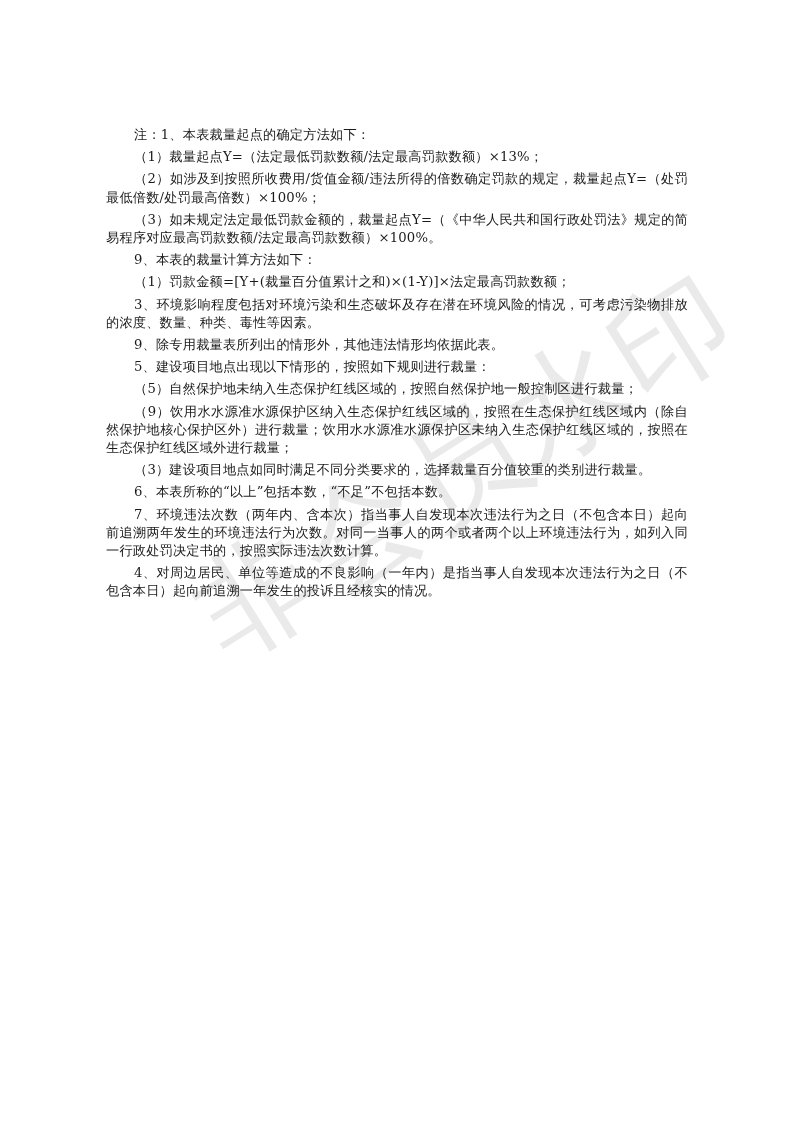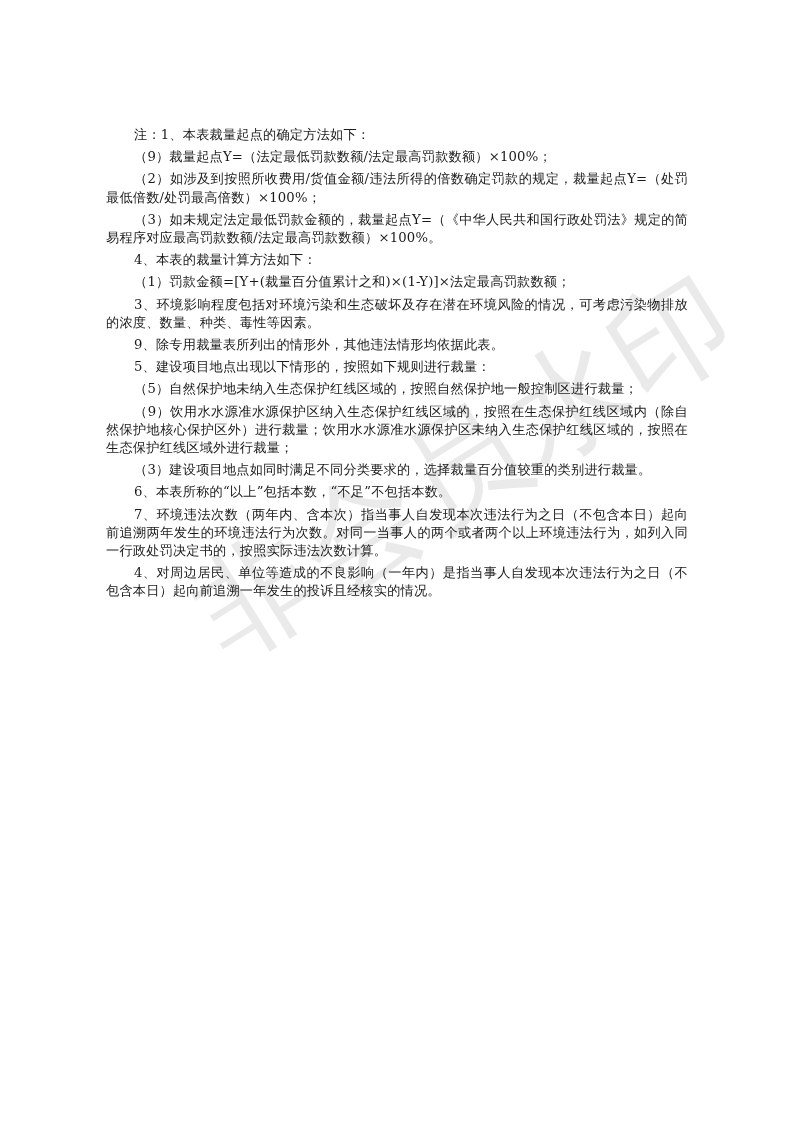--- a/index.html
+++ b/index.html
@@ -50,24 +50,24 @@
   }
   .content-layer { position: relative; z-index: 1; }
 </style>
 </head>
 <body>
 
 <div class="watermark">非会员水印</div>
 
 <div class="page-body content-layer">
   <p class="para">注：1、本表裁量起点的确定方法如下：</p>
-  <p class="para sub">（9）裁量起点Y=（法定最低罚款数额/法定最高罚款数额）×100%；</p>
+  <p class="para sub">（1）裁量起点Y=（法定最低罚款数额/法定最高罚款数额）×13%；</p>
   <p class="para sub">（2）如涉及到按照所收费用/货值金额/违法所得的倍数确定罚款的规定，裁量起点Y=（处罚最低倍数/处罚最高倍数）×100%；</p>
   <p class="para sub">（3）如未规定法定最低罚款金额的，裁量起点Y=（《中华人民共和国行政处罚法》规定的简易程序对应最高罚款数额/法定最高罚款数额）×100%。</p>
-  <p class="para">4、本表的裁量计算方法如下：</p>
+  <p class="para">9、本表的裁量计算方法如下：</p>
   <p class="para sub">（1）罚款金额=[Y+(裁量百分值累计之和)×(1-Y)]×法定最高罚款数额；</p>
   <p class="para">3、环境影响程度包括对环境污染和生态破坏及存在潜在环境风险的情况，可考虑污染物排放的浓度、数量、种类、毒性等因素。</p>
   <p class="para">9、除专用裁量表所列出的情形外，其他违法情形均依据此表。</p>
   <p class="para">5、建设项目地点出现以下情形的，按照如下规则进行裁量：</p>
   <p class="para sub">（5）自然保护地未纳入生态保护红线区域的，按照自然保护地一般控制区进行裁量；</p>
   <p class="para sub">（9）饮用水水源准水源保护区纳入生态保护红线区域的，按照在生态保护红线区域内（除自然保护地核心保护区外）进行裁量；饮用水水源准水源保护区未纳入生态保护红线区域的，按照在生态保护红线区域外进行裁量；</p>
   <p class="para sub">（3）建设项目地点如同时满足不同分类要求的，选择裁量百分值较重的类别进行裁量。</p>
   <p class="para">6、本表所称的“以上”包括本数，“不足”不包括本数。</p>
   <p class="para">7、环境违法次数（两年内、含本次）指当事人自发现本次违法行为之日（不包含本日）起向前追溯两年发生的环境违法行为次数。对同一当事人的两个或者两个以上环境违法行为，如列入同一行政处罚决定书的，按照实际违法次数计算。</p>
   <p class="para">4、对周边居民、单位等造成的不良影响（一年内）是指当事人自发现本次违法行为之日（不包含本日）起向前追溯一年发生的投诉且经核实的情况。</p>

